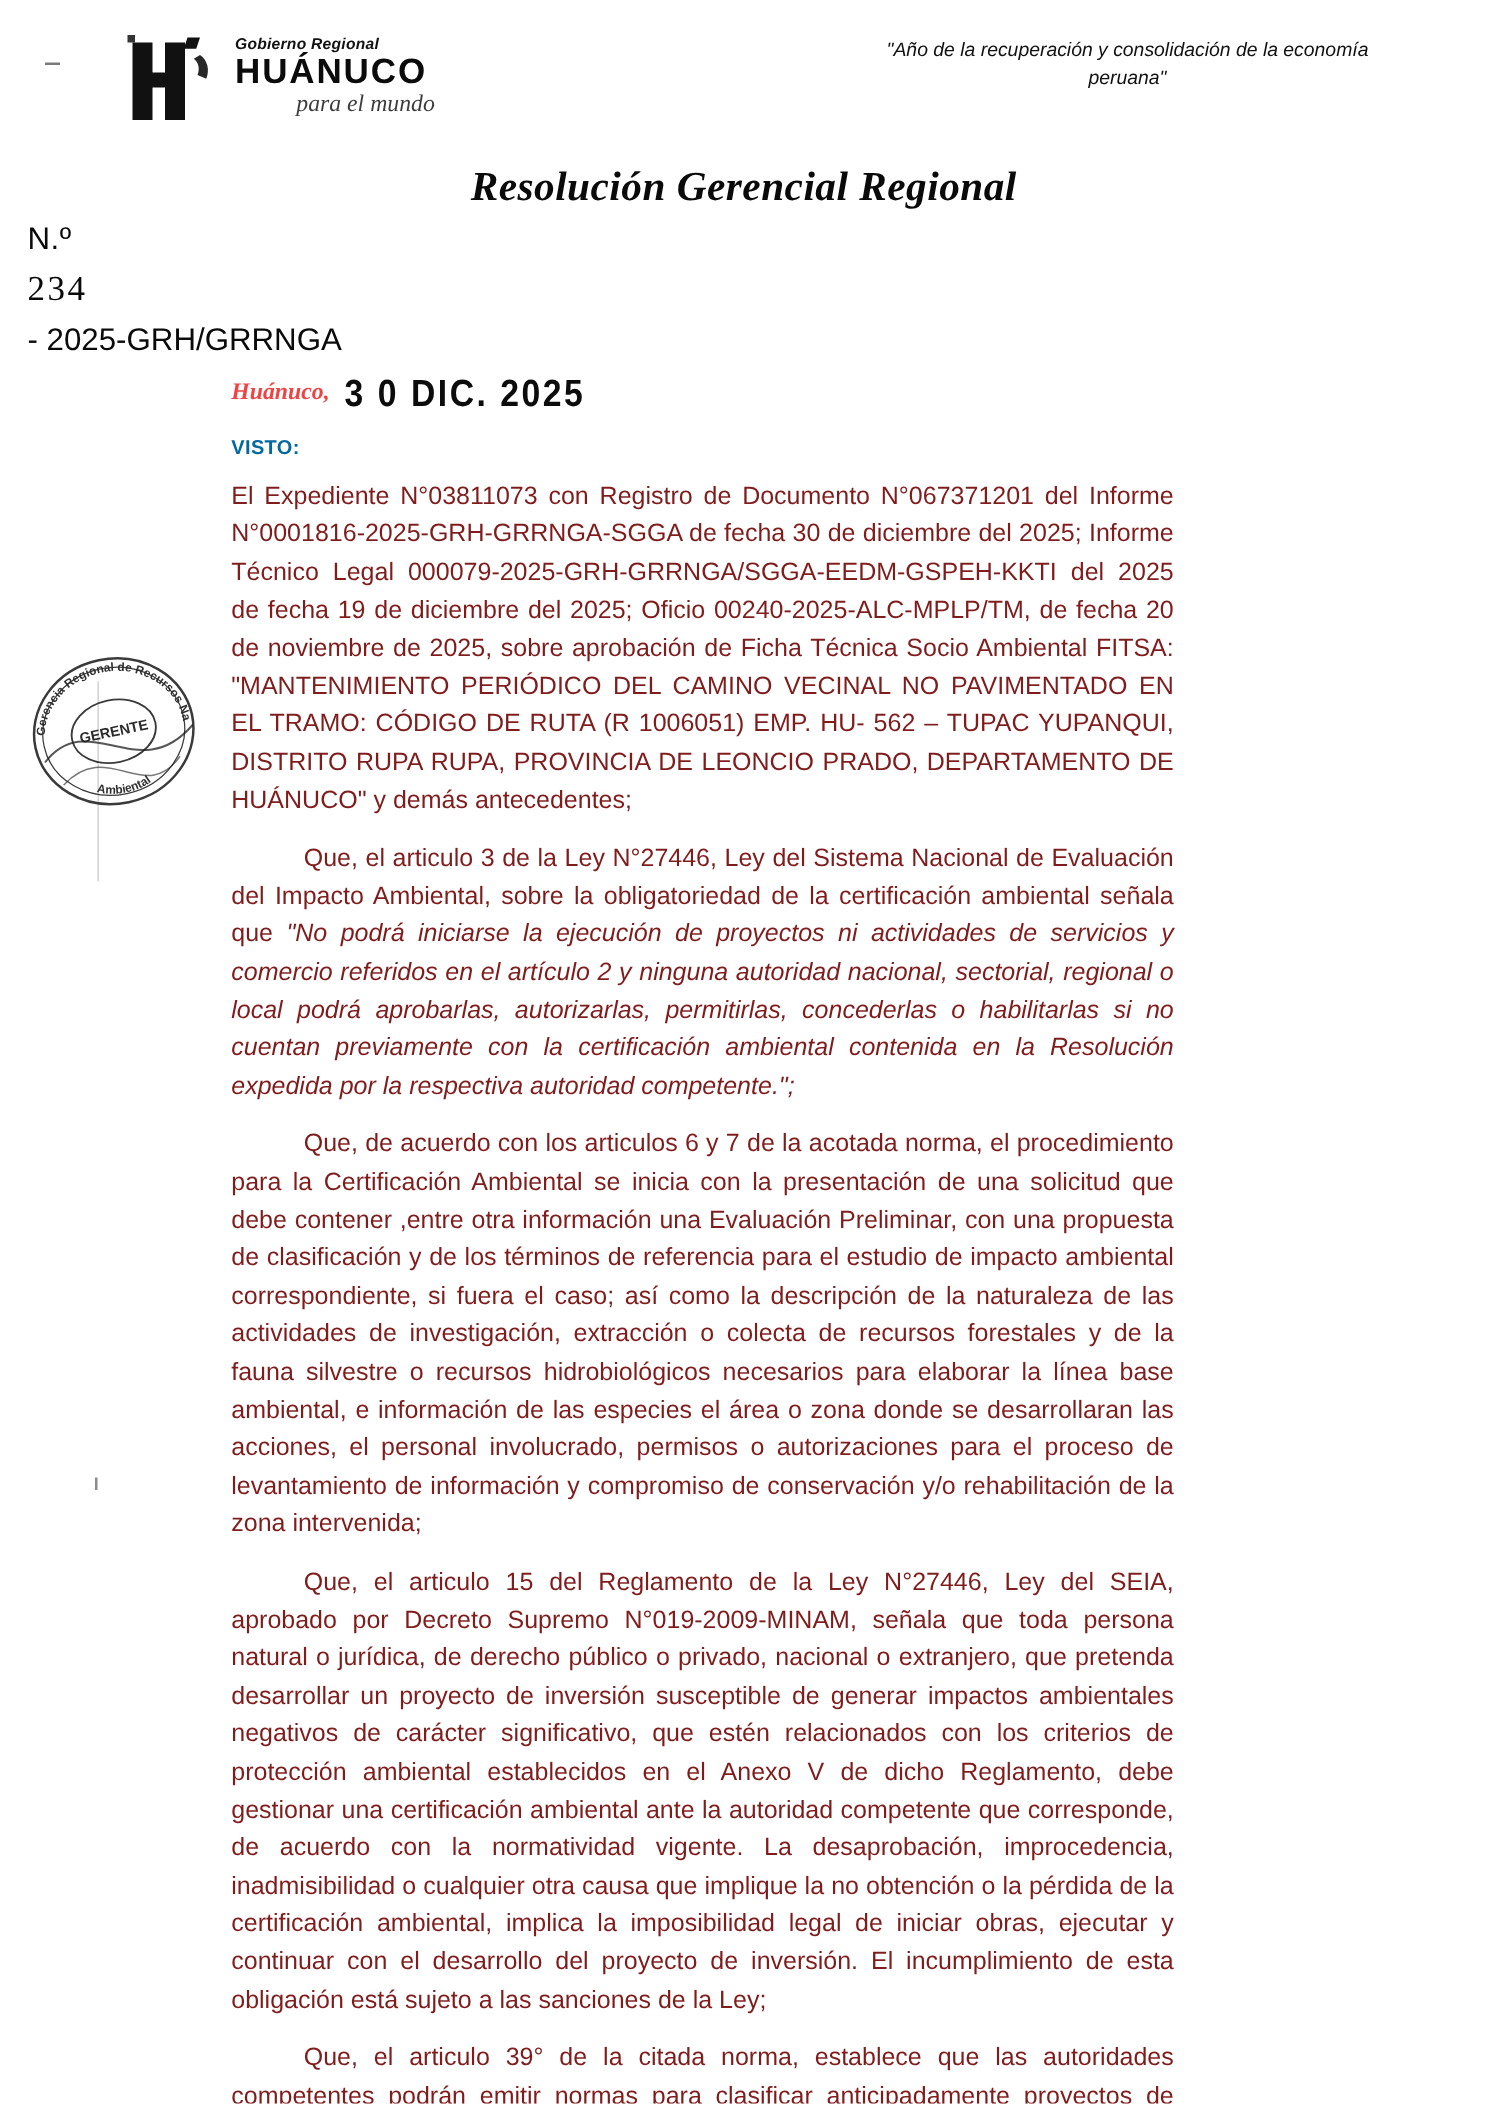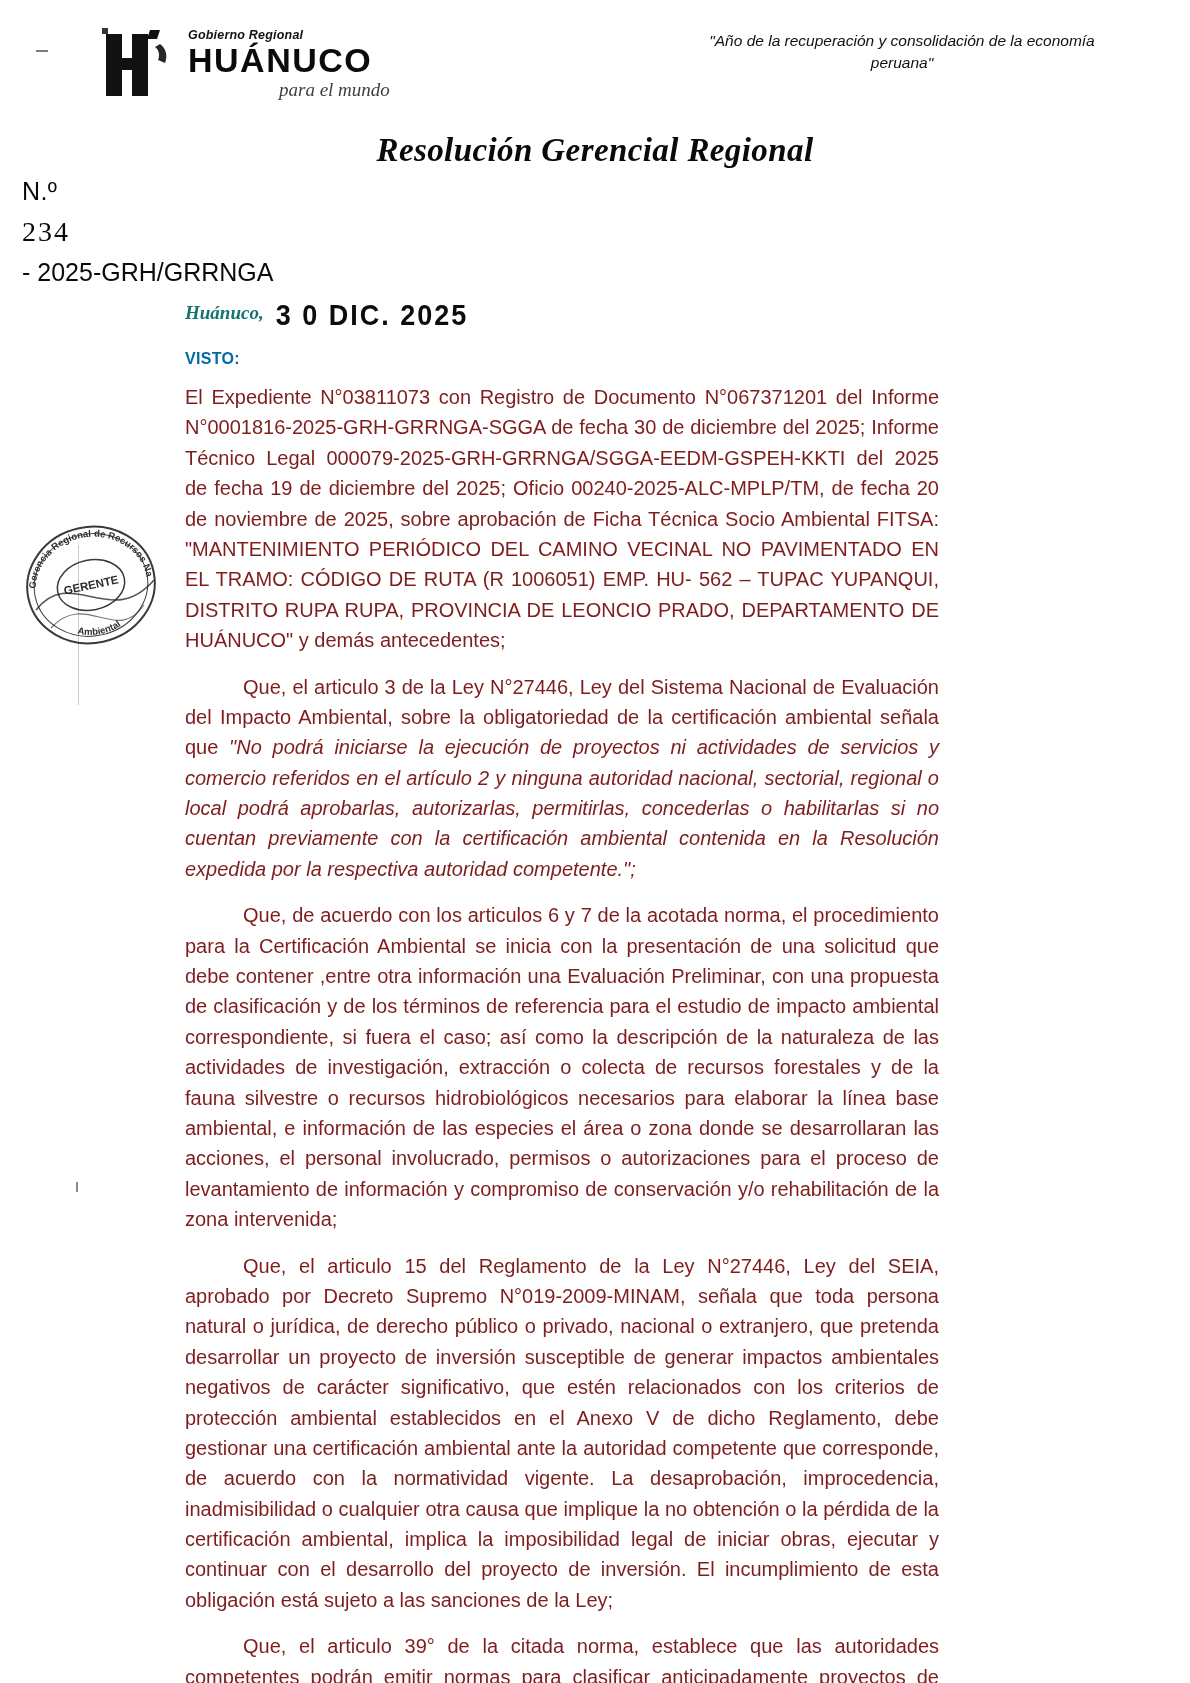--- a/index.html
+++ b/index.html
@@ -51,34 +51,34 @@
   .logo-gob {
     font-family: "Liberation Sans", sans-serif;
     font-size: 12.5px;
     font-weight: bold;
     font-style: italic;
     letter-spacing: 0.2px;
     color: #121212;
   }
   .logo-name {
     font-family: "Liberation Sans", sans-serif;
-    font-size: 34px;
+    font-size: 28px;
     font-weight: bold;
     letter-spacing: 1.5px;
     line-height: 1;
     color: #0b0b0b;
     margin-top: 1px;
   }
   .logo-slogan {
     font-family: "Liberation Serif", serif;
     font-style: italic;
     font-size: 19px;
     color: #1a1a1a;
     margin-top: 2px;
-    margin-left: 91px;
+    margin-left: 49px;
     opacity: .85;
   }
   .year-slogan {
     position: absolute;
     right: 88px;
     top: 12px;
     width: 400px;
     text-align: center;
     font-family: "Liberation Sans", sans-serif;
     font-style: italic;
@@ -136,21 +136,21 @@
     top: 295px;
     left: 185px;
     display: flex;
     align-items: baseline;
   }
   .city {
     font-family: "Liberation Serif", serif;
     font-style: italic;
     font-weight: bold;
     font-size: 19px;
-    color: #0f766e;
+    color: #ef4444;
   }
   .date-stamp {
     font-family: "Liberation Sans", sans-serif;
     font-weight: bold;
     font-size: 27px;
     letter-spacing: 2px;
     margin-left: 12px;
     position: relative;
     top: 5px;
     color: #0c0c0c;

